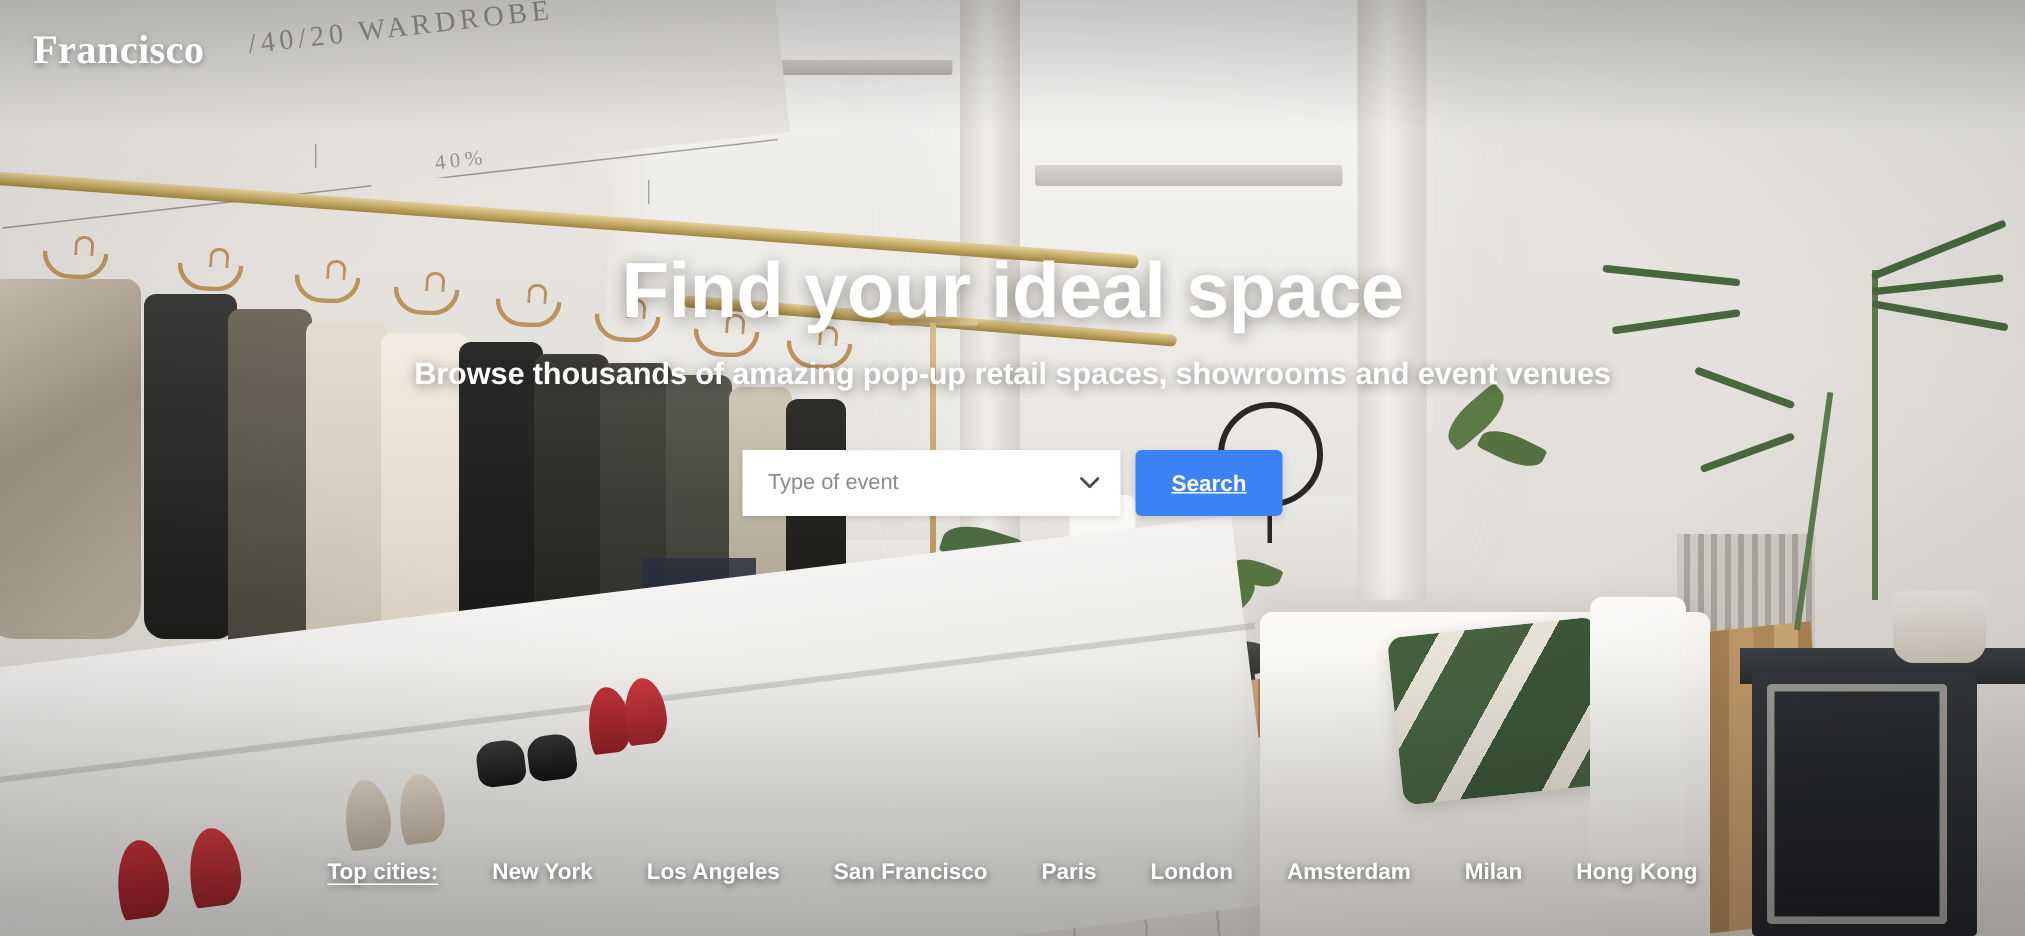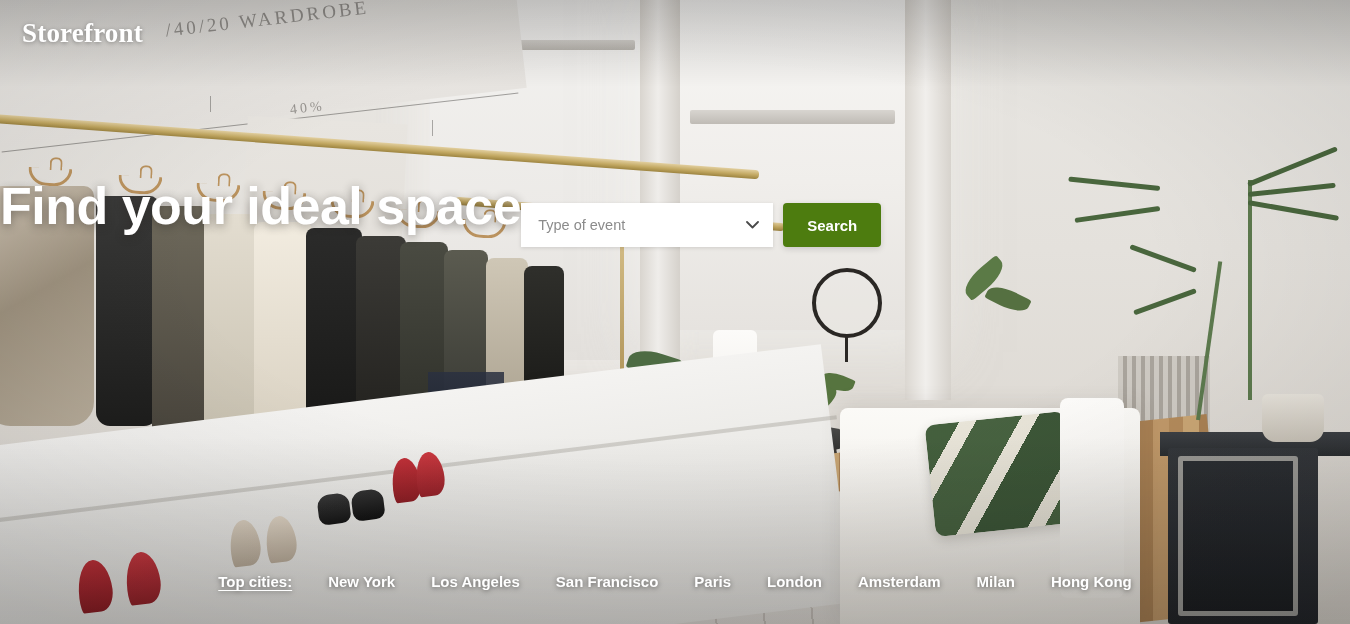--- a/index.html
+++ b/index.html
@@ -273,21 +273,21 @@
   }
   .nav { display: flex; align-items: center; gap: 23px; padding-top: 6px; }
   .nav-link {
     color: #fff; font-size: 14.5px; font-weight: 700; letter-spacing: .1px;
     text-shadow: 0 1px 4px rgba(0,0,0,.35);
     cursor: pointer; white-space: nowrap;
   }
 
   .center {
     position: absolute; left: 0; right: 0; top: 165px;
-    display: flex; flex-direction: row; align-items: center; z-index: 20;
+    display: flex; flex-direction: column; align-items: center; z-index: 20;
   }
   .headline {
     color: #fff; font-size: 52px; font-weight: 700; letter-spacing: -.5px;
     text-shadow: 0 2px 10px rgba(40,35,30,.45);
     line-height: 1.12;
   }
   .subhead {
     margin-top: 15px;
     color: #fff; font-size: 20.5px; font-weight: 600; letter-spacing: -.1px;
     text-shadow: 0 1px 7px rgba(40,35,30,.5);
@@ -454,43 +454,44 @@
     <div class="palm-frond" style="left:1248px; top:200px; width:92px; transform:rotate(10deg);"></div>
     <div class="palm-frond" style="left:1160px; top:186px; width:92px; transform:rotate(186deg);"></div>
     <div class="palm-frond" style="left:1160px; top:206px; width:86px; transform:rotate(172deg);"></div>
     <div class="palm-frond" style="left:1196px; top:268px; width:70px; transform:rotate(200deg);"></div>
     <div class="palm-frond" style="left:1196px; top:288px; width:66px; transform:rotate(160deg);"></div>
 
     <div class="vignette"></div>
   </div>
 
   <div class="topbar">
-    <div class="logo">Storefront</div>
+    <div class="logo">Francisco</div>
   </div>
 
   <div class="center">
     <h1 class="headline">Find your ideal space</h1>
+    <p class="subhead">Browse thousands of amazing pop-up retail spaces, showrooms and event venues</p>
 
     <div class="searchbar">
 
       <div class="select-wrap">
         <select class="evt-select">
           <option>Type of event</option>
           <option>Pop-up store</option>
           <option>Showroom</option>
           <option>Event venue</option>
           <option>Photo shoot</option>
           <option>Art exhibition</option>
         </select>
         <svg class="chev" width="13" height="9" viewBox="0 0 13 9">
           <path d="M1 1.5 L6.5 7 L12 1.5" fill="none" stroke="#4a4a4a" stroke-width="1.8" stroke-linecap="round" stroke-linejoin="round"></path>
         </svg>
       </div>
 
-      <button class="search-btn" style="background: #4d7c0f;">Search</button>
+      <button class="search-btn" style="background: #3b82f6; text-decoration: underline;">Search</button>
     </div>
   </div>
 
   <div class="cities">
     <span class="cities-label">Top cities:</span>
     <span class="city-link">New York</span>
     <span class="city-link">Los Angeles</span>
     <span class="city-link">San Francisco</span>
     <span class="city-link">Paris</span>
     <span class="city-link">London</span>

